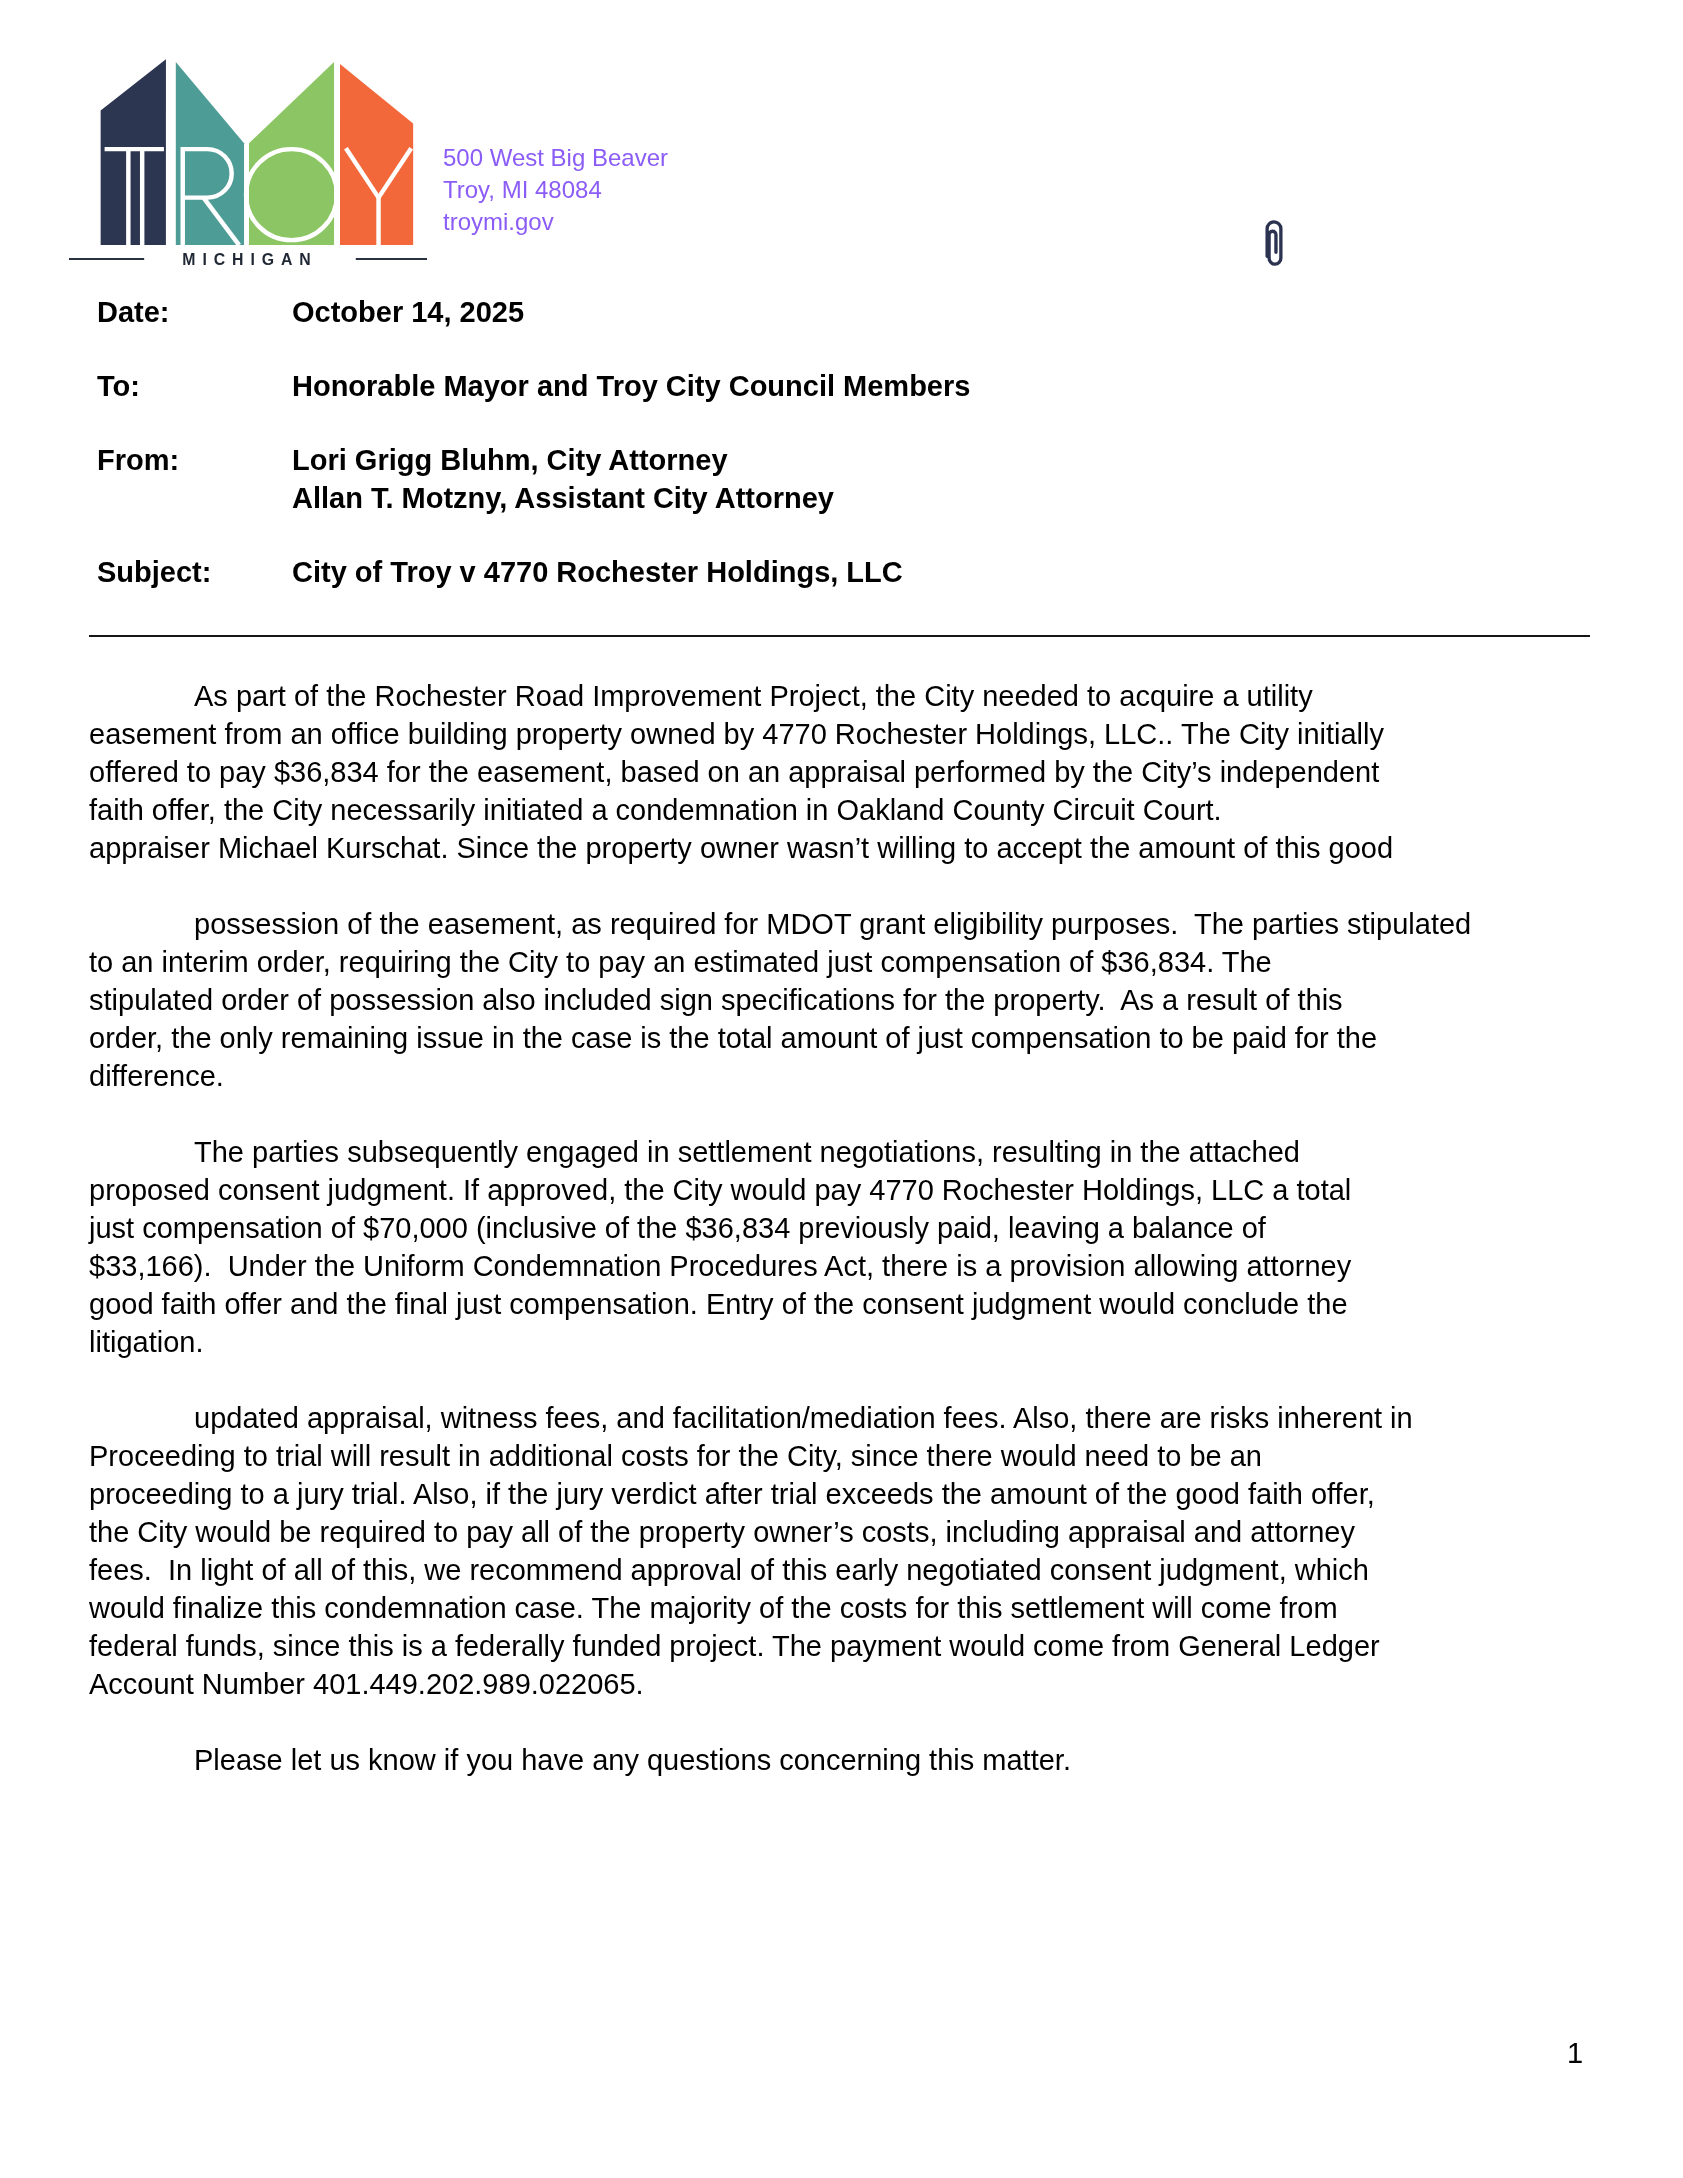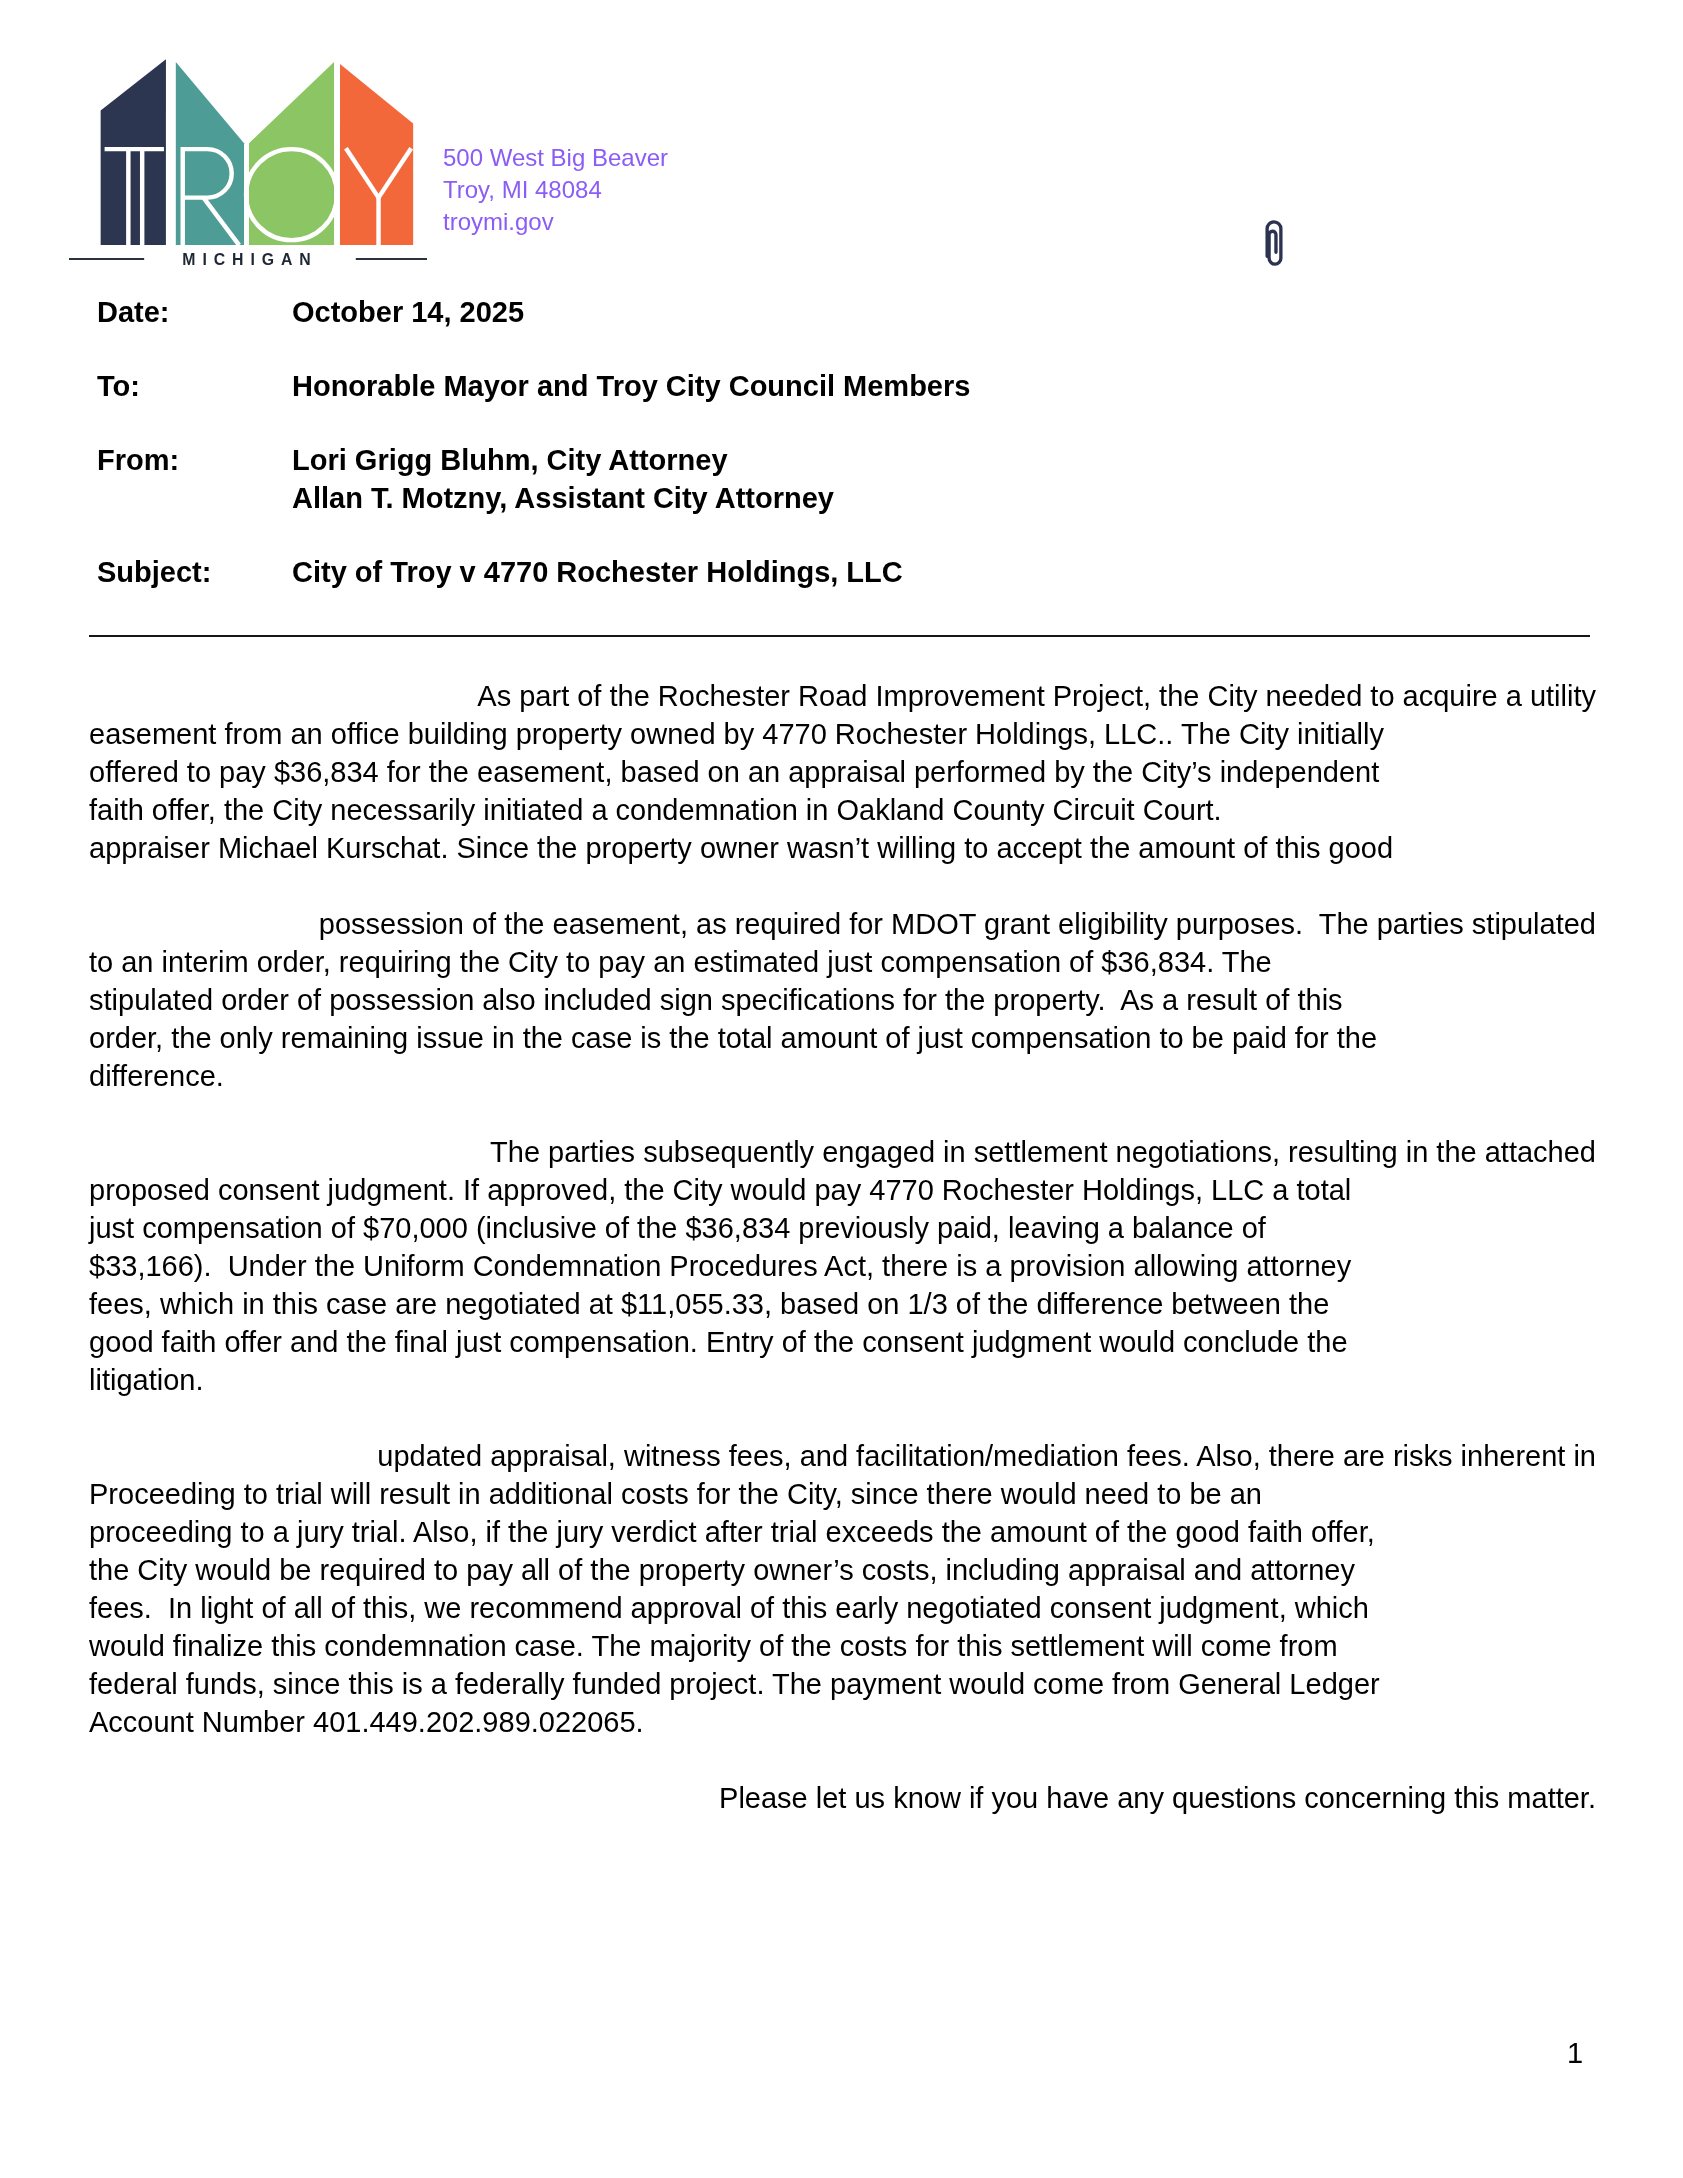--- a/index.html
+++ b/index.html
@@ -29,21 +29,21 @@
   .clip-svg { position: absolute; left: 1261px; top: 217px; width: 26px; height: 53px; }
   
   .content { position: absolute; left: 89px; top: 293px; width: 1507px; font-size: 29px; line-height: 38px; }
   .mrow { display: flex; margin-bottom: 36px; font-weight: bold; }
   .mrow .label { width: 203px; padding-left: 8px; flex: 0 0 203px; }
   .mrow .value { flex: 1; }
   .rule { border: none; border-top: 2px solid #161616; margin: 44px 0 0 0; width: 1501px; }
   .body-text { margin-top: 40px; }
   .para + .para { margin-top: 38px; }
   .line { white-space: pre; }
-  .para .line:first-child { padding-left: 105px; text-align: right; }
+  .para .line:first-child { padding-left: 105px; }
   .page-number { position: absolute; left: 1567px; top: 2037px; font-size: 29px; }
 </style>
 </head>
 <body>
 
 <div class="page">
 
   <svg class="logo-svg" viewBox="0 0 362 215" aria-hidden="true">
 
     <polygon points="32,55 98,3 98,191 32,191" fill="#2d3650"></polygon>
@@ -121,21 +121,20 @@
         <div class="line">stipulated order of possession also included sign specifications for the property.  As a result of this</div>
         <div class="line">order, the only remaining issue in the case is the total amount of just compensation to be paid for the</div>
         <div class="line">difference.</div>
       </div>
 
       <div class="para">
         <div class="line">The parties subsequently engaged in settlement negotiations, resulting in the attached</div>
         <div class="line">proposed consent judgment. If approved, the City would pay 4770 Rochester Holdings, LLC a total</div>
         <div class="line">just compensation of $70,000 (inclusive of the $36,834 previously paid, leaving a balance of</div>
         <div class="line">$33,166).  Under the Uniform Condemnation Procedures Act, there is a provision allowing attorney</div>
-        <div class="line">fees, which in this case are negotiated at $11,055.33, based on 1/3 of the difference between the</div>
         <div class="line">good faith offer and the final just compensation. Entry of the consent judgment would conclude the</div>
         <div class="line">litigation.</div>
       </div>
 
       <div class="para">
         <div class="line">updated appraisal, witness fees, and facilitation/mediation fees. Also, there are risks inherent in</div>
         <div class="line">Proceeding to trial will result in additional costs for the City, since there would need to be an</div>
         <div class="line">proceeding to a jury trial. Also, if the jury verdict after trial exceeds the amount of the good faith offer,</div>
         <div class="line">the City would be required to pay all of the property owner’s costs, including appraisal and attorney</div>
         <div class="line">fees.  In light of all of this, we recommend approval of this early negotiated consent judgment, which</div>

